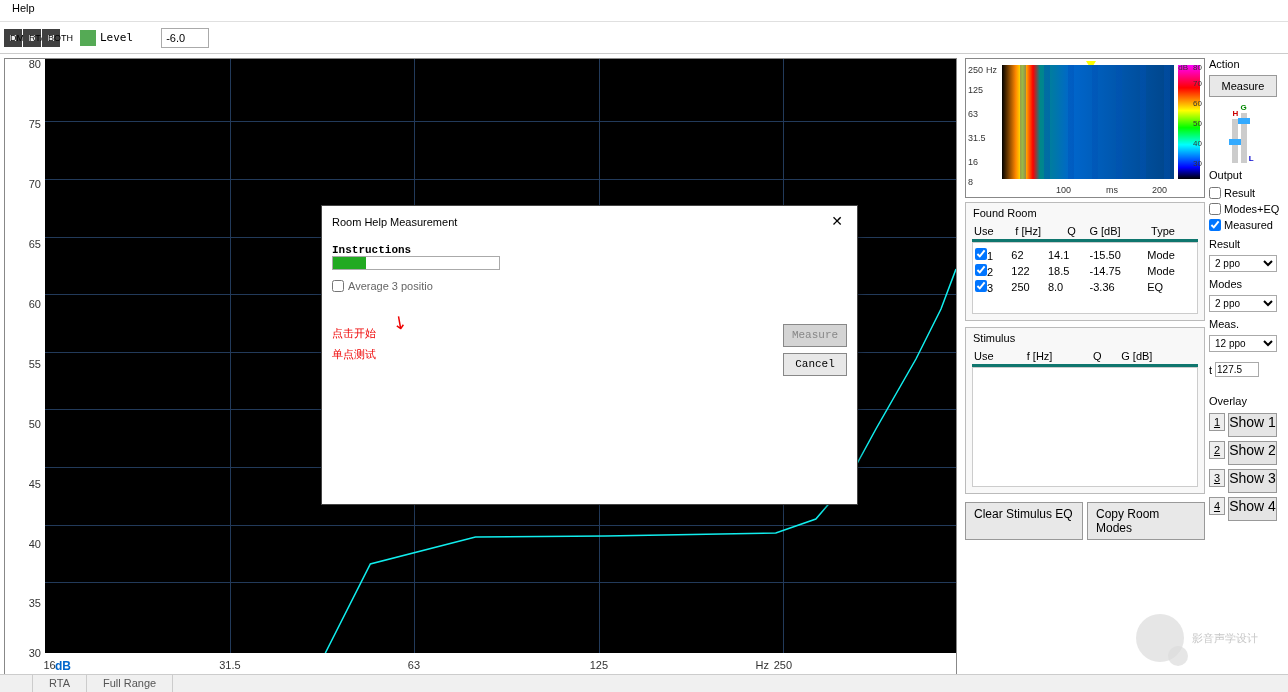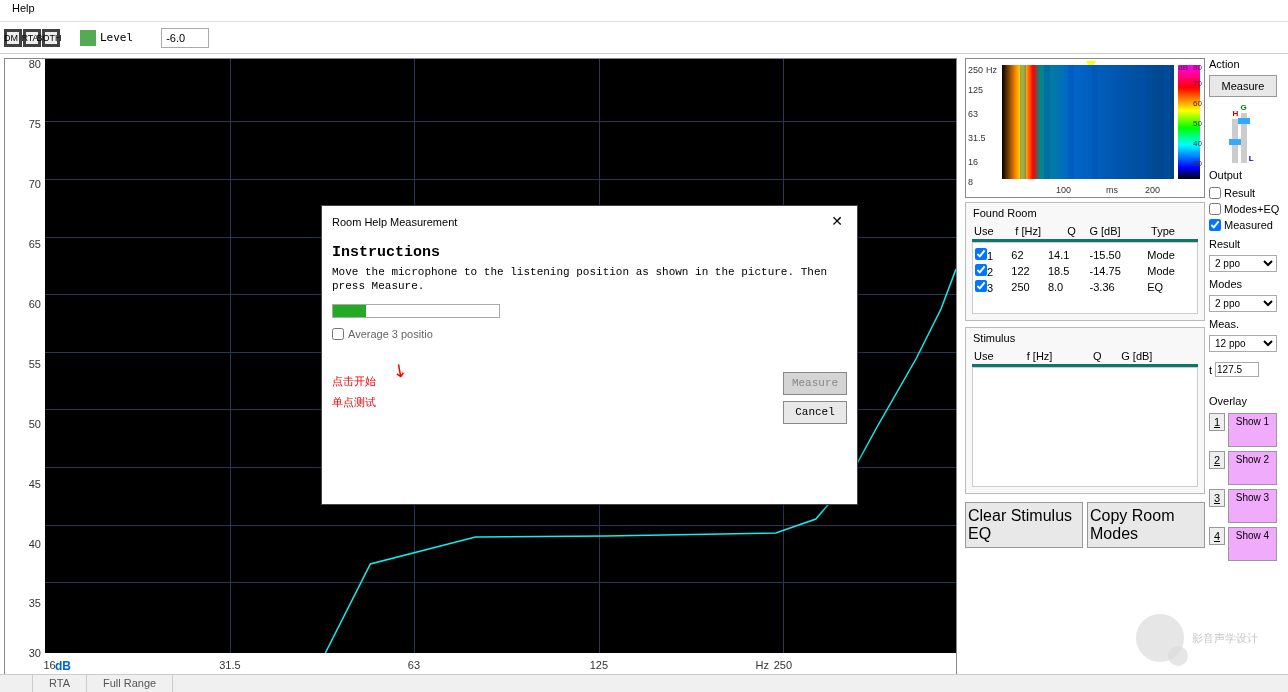--- a/index.html
+++ b/index.html
@@ -3,21 +3,21 @@
 <meta charset="utf-8">
 <style>
 * { box-sizing: border-box; margin: 0; padding: 0; font-family: "Segoe UI", Tahoma, sans-serif; font-size: 11px; }
 body { background: #fff; width: 1288px; height: 692px; position: relative; overflow: hidden; }
 
 .menubar { height: 22px; padding: 2px 8px; border-bottom: 1px solid #e0e0e0; }
 .menubar span { padding: 2px 4px; text-decoration: underline; text-decoration-color: transparent; }
 .menubar span::first-letter { text-decoration: underline; }
 
 .toolbar { height: 32px; display: flex; align-items: center; gap: 4px; padding: 2px 4px; border-bottom: 1px solid #ccc; }
-.tbtn { width: 18px; height: 18px; border: 3px solid #404040; background: #eee; display: inline-flex; align-items: center; justify-content: center; font-size: 9px; }
+.tbtn { width: 18px; height: 18px; border: 6px solid #404040; background: #eee; display: inline-flex; align-items: center; justify-content: flex-start; font-size: 9px; }
 .tlbl { font-size: 9px; margin-right: 4px; }
 .ticon { width: 16px; height: 16px; background: #5a5; display: inline-block; margin-left: 6px; }
 .spinval { width: 48px; height: 20px; border: 1px solid #aaa; padding: 0 4px; display: inline-flex; align-items: center; background: #fff; }
 
 .main { display: flex; height: 630px; }
 
 .chart { width: 953px; height: 620px; margin: 4px; border: 1px solid #888; background: #000; position: relative; }
 .yaxis { position: absolute; left: 0; top: 0; width: 40px; height: 100%; background: #fff; }
 .ytick { position: absolute; right: 4px; font-size: 11px; color: #333; transform: translateY(-50%); }
 .xaxis { position: absolute; bottom: 0; left: 40px; right: 0; height: 24px; background: #fff; }
@@ -48,52 +48,52 @@
 .group-t { margin-top: -10px; margin-left: -2px; background: #f8f8f8; display: inline-block; padding: 0 3px; font-size: 11px; }
 .tbl { width: 100%; font-size: 11px; border-collapse: collapse; margin-top: 4px; }
 .tbl th { text-align: left; font-weight: normal; padding: 2px 2px; border-bottom: 3px solid #0f766e; }
 .tbl td { padding: 1px 2px; }
 .tbl-body { height: 72px; overflow: hidden; display: block; border:1px solid #ccc; background:#fff; }
 .stim-body { height: 120px; }
 .chk { width: 12px; height: 12px; }
 .btn { border: 1px solid #999; background: #e8e8e8; padding: 2px 6px; cursor: pointer; font-size: 11px; }
 .bigbtn { display:block; width:100%; padding:4px; text-align:center; }
 .botbtns { display:flex; gap:4px; margin-top:4px; }
-.botbtns .btn { flex:1; font-size:16px; padding:4px 2px; }
+.botbtns .btn { flex:1; font-size:12px; padding:4px 8px; }
 .act-t { font-size:11px; margin-bottom:3px; }
 .sel { width:100%; border:1px solid #aaa; background:#fff; padding:1px; font-size:10px; }
 .chkline { display:flex; align-items:center; gap:3px; font-size:10px; margin:1px 0; white-space:nowrap; }
 .sliderbox { height:60px; display:flex; gap:2px; align-items:flex-end; justify-content:center; margin:4px 0; }
 .slid { width:6px; background:#ccc; position:relative; }
 .slid1{ height:44px; } .slid3{ height:50px; }
 .slid .thumb{ position:absolute; width:12px; height:6px; background:#3af; left:-3px; top:20px; }
 .olrow { display:flex; gap:3px; margin:1px 0; }
 .olnum { width:16px; height:18px; border:1px solid #999; background:#eee; text-align:center; line-height:16px; text-decoration:underline; }
-.olbtn { flex:1; height:34px; border:1px solid #999; background:#f0abfc; text-align:center; line-height:16px; font-size:10px; }
+.olbtn { flex:1; height:24px; border:1px solid #999; background:#e5e5e5; text-align:center; line-height:16px; font-size:14px; }
 
 .statusbar { position:absolute; bottom:0; left:0; right:0; height:18px; background:#f0f0f0; border-top:1px solid #ccc; display:flex; font-size:10px; color:#555; }
 .statusbar span{ padding:2px 16px; border-right:1px solid #ccc; }
 
 
 .dialog { position:absolute; left:321px; top:205px; width:537px; height:300px; background:#fff; border:1px solid #444; box-shadow:2px 2px 8px rgba(0,0,0,.4); z-index:10; }
 .dlg-title { display:flex; justify-content:space-between; align-items:center; padding:6px 10px; font-size:12px; }
 .close-x { width:20px; height:20px; text-align:center; line-height:18px; font-size:14px; cursor:pointer; }
 .dlg-body { display:flex; padding:6px 10px; gap:10px; }
 .dlg-left { width:328px; height:260px; border:2px solid #000; background:#fff; position:relative; }
 .speaker { width:30px; height:40px; background:#000; position:absolute; }
 .spk-l{ left:28px; top:10px; } .spk-c{ left:127px; top:8px; width:34px; height:44px; } .spk-r{ left:262px; top:10px; }
 .spk-lab { position:absolute; font-size:11px; color:#000; white-space:nowrap; }
 .desk { position:absolute; left:94px; top:110px; width:120px; height:60px; background:#d9955a; border:1px solid #a0602a; }
 .miclab { position:absolute; left:146px; top:178px; font-size:11px; }
 .mic { position:absolute; left:147px; top:192px; width:14px; height:14px; border:2px solid #000; border-radius:50%; background:#fff; }
 .arrow { position:absolute; left:124px; top:194px; font-size:14px; }
 .seat { position:absolute; width:44px; height:34px; background:#3a3a3a; border-radius:6px; top:215px; }
 .seat1{left:86px;} .seat2{left:132px;} .seat3{left:178px;}
 .dlg-right { flex:1; display:flex; flex-direction:column; }
-.instr-t { font-weight:bold; font-size:15px; font-family: "Courier New", monospace; }
+.instr-t { font-weight:bold; font-size:11px; font-family: "Courier New", monospace; }
 .instr { font-size:11px; font-family: "Courier New", monospace; margin:4px 0 10px; line-height:1.3; }
 .progbar { width:168px; height:14px; border:1px solid #aaa; background:#fff; }
 .progfill { height:100%; width:20%; background:#2a2; }
 .dlg-chk { margin:10px 0; display:flex; align-items:center; gap:4px; font-size:11px; font-family:"Courier New",monospace; color:#666; }
 .dlg-red { color:#e00; font-size:15px; font-family:"SimSun","Microsoft YaHei"; margin-top:20px; line-height:1.4; position:relative; }
 .dlg-btns { display:flex; flex-direction:column; gap:6px; align-items:flex-end; margin-top:-40px; }
 .dlg-btn { width:64px; height:23px; border:1px solid #888; background:#e8e8e8; font-size:11px; font-family:"Courier New",monospace; text-align:center; line-height:21px; cursor:pointer; }
 .dlg-btn.disabled { color:#888; background:#d4d4d4; }
 .red-arrow { position:absolute; font-size:18px; color:#e00; }
 
@@ -193,21 +193,21 @@
         <div class="spec-cb"></div>
         <span class="spec-cblab" style="top:4px">80</span>
         <span class="spec-cblab" style="top:4px;right:16px">dB</span>
         <span class="spec-cblab" style="top:20px">70</span>
         <span class="spec-cblab" style="top:40px">60</span>
         <span class="spec-cblab" style="top:60px">50</span>
         <span class="spec-cblab" style="top:80px">40</span>
         <span class="spec-cblab" style="top:100px">30</span>
         <span class="spec-x" style="left:90px">100</span>
         <span class="spec-x" style="left:140px">ms</span>
-        <span class="spec-x" style="left:179px">200</span>
+        <span class="spec-x" style="left:186px">200</span>
       </div>
 
       <div class="group">
         <div class="group-t">Found Room</div>
         <table class="tbl">
           <tbody>
               <tr>
             <th>Use</th>
             <th>f [Hz]</th>
             <th>Q</th>
@@ -330,21 +330,20 @@
 </div>
 
 <div class="dialog">
   <div class="dlg-title">
     <span>Room Help Measurement</span>
     <span class="close-x">✕</span>
   </div>
   <div class="dlg-body">
     <div class="dlg-right">
       <div class="instr-t">Instructions</div>
-      <div class="instr">Move the microphone to the listening position as shown in the picture. Then press Measure.</div>
       <div class="progbar">
           <div class="progfill"></div>
         </div>
       <label class="dlg-chk">
         <input type="checkbox" class="chk" style="">
         <span>Average 3 positio</span>
       </label>
       <div class="dlg-red">
         <span>点击开始</span><span class="red-arrow" style="left:60px;top:-12px;transform:rotate(35deg)">↘</span><br>
         <span>单点测试</span>

